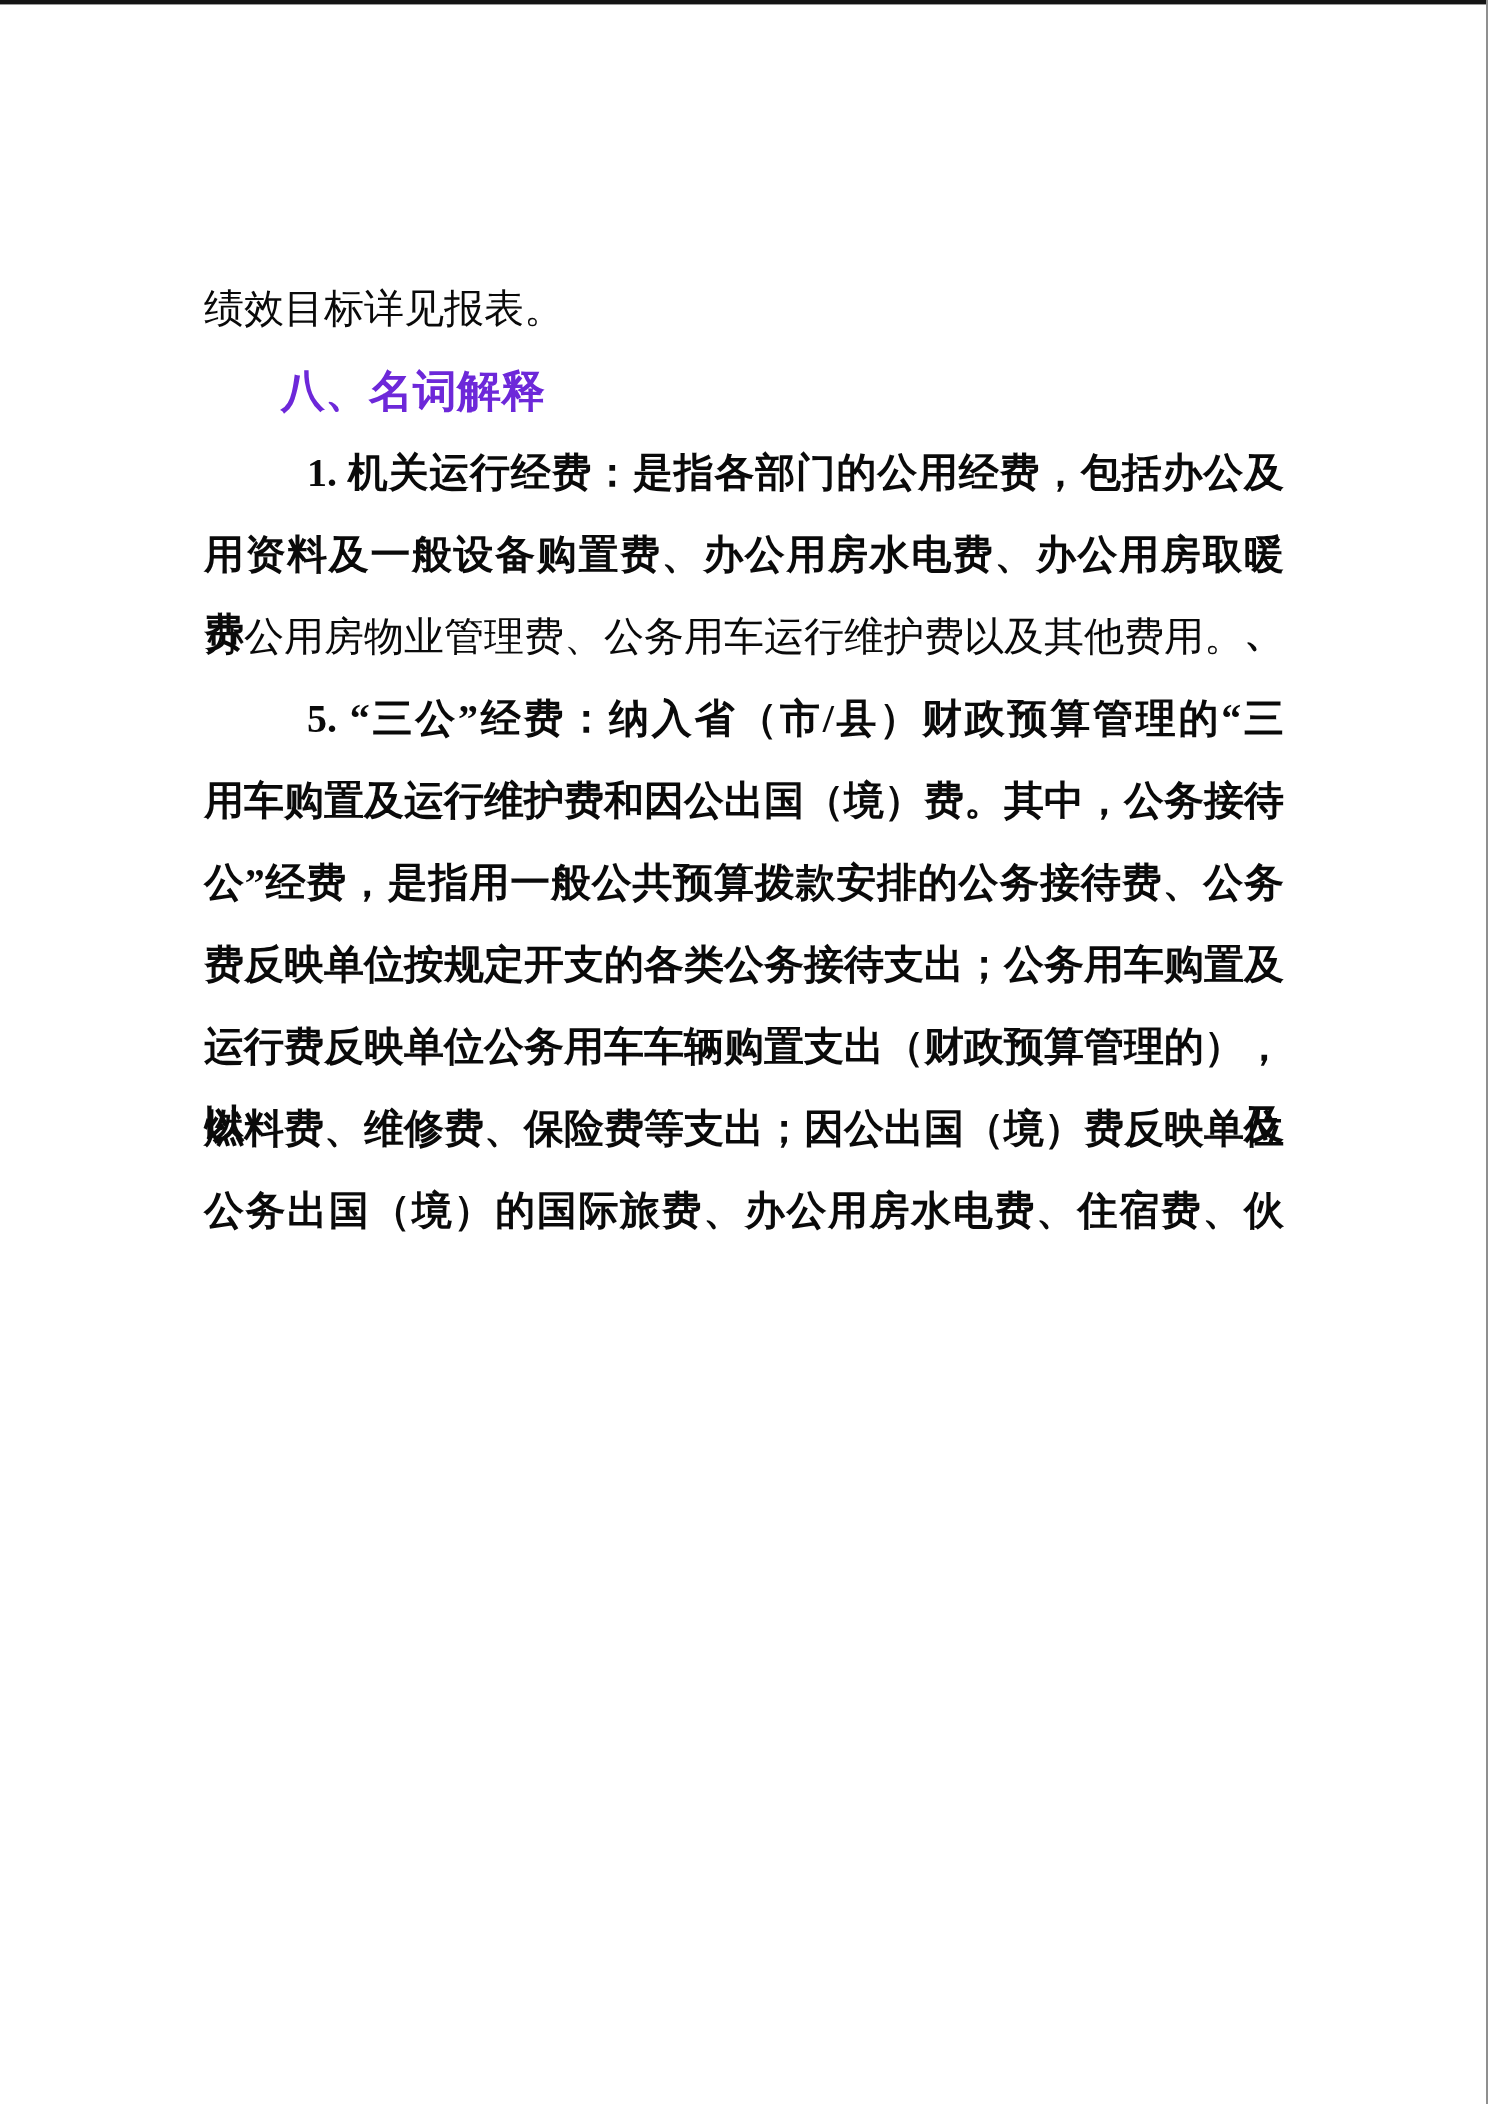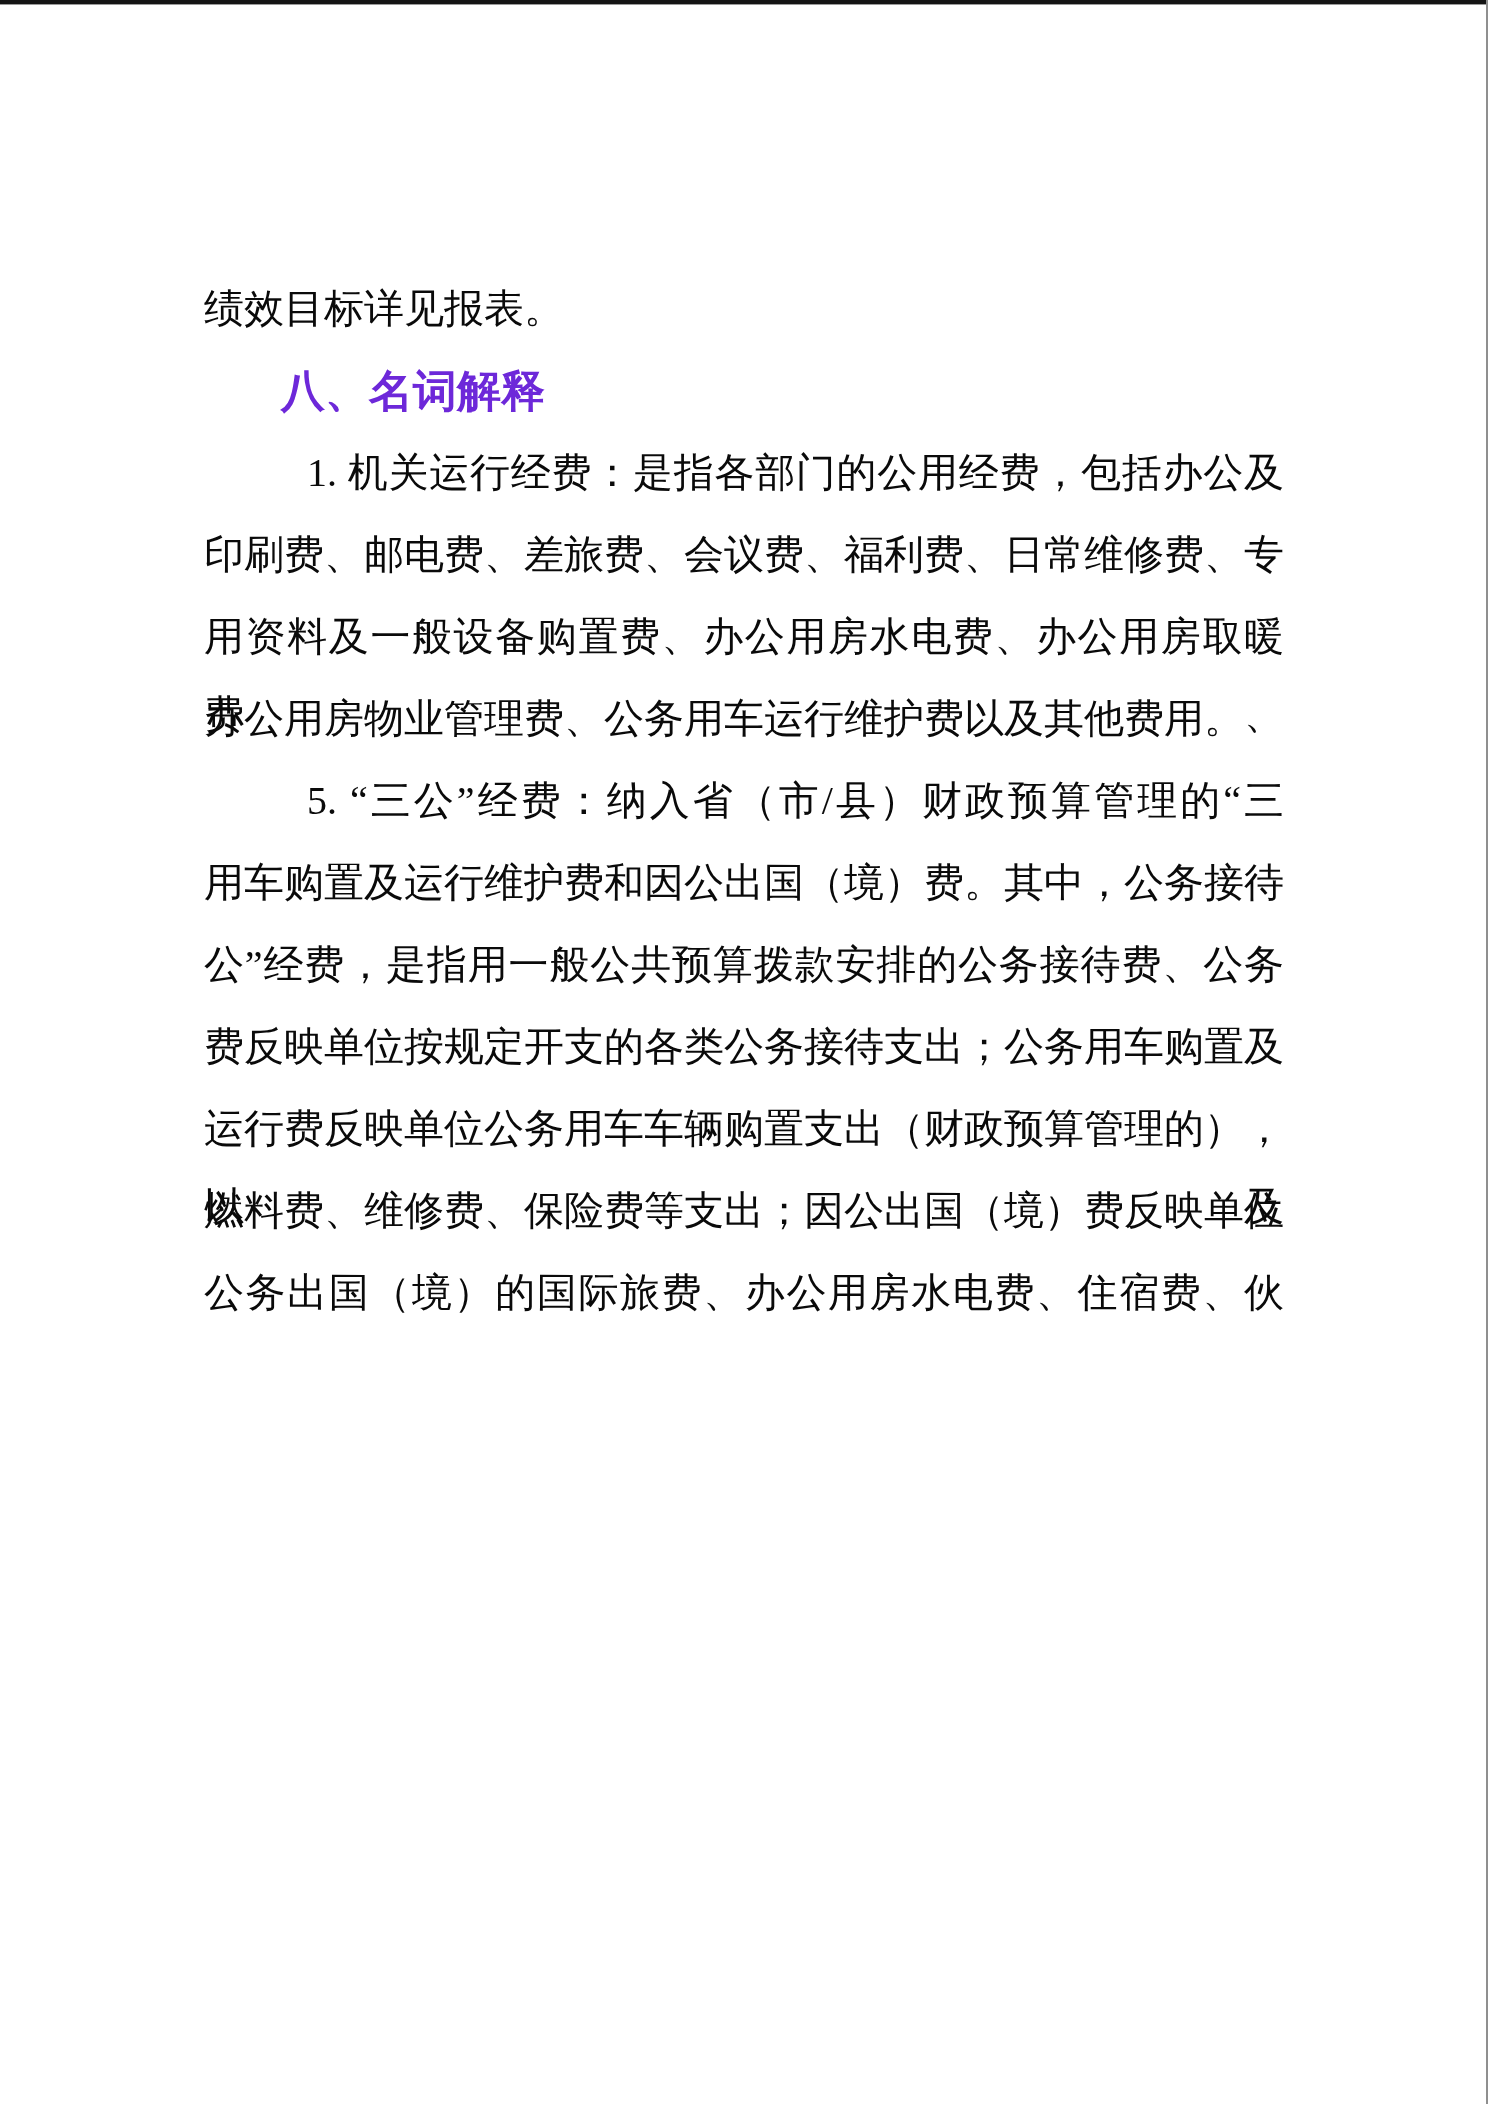--- a/index.html
+++ b/index.html
@@ -45,20 +45,21 @@
     height: 78px;
     line-height: 78px;
     font-size: 40px;
     font-weight: normal;
     overflow: visible;
   }
   
   .just {
     text-align: justify;
     text-align-last: justify;
+    font-weight: bold;
   }
   
   .first {
     text-indent: 103px;
   }
   
   .tail {
     text-align: left;
   }
   .heading {
@@ -75,21 +76,20 @@
 <div class="page">
   <div class="top-border"></div>
   <div class="right-border"></div>
 
   <main class="content">
     <p class="line tail">绩效目标详见报表。</p>
 
     <h2 class="line heading">八、名词解释</h2>
 
     <p class="line just first">1. 机关运行经费：是指各部门的公用经费，包括办公及</p>
-    <p class="line just">印刷费、邮电费、差旅费、会议费、福利费、日常维修费、专</p>
     <p class="line just">用资料及一般设备购置费、办公用房水电费、办公用房取暖费、</p>
     <p class="line tail">办公用房物业管理费、公务用车运行维护费以及其他费用。</p>
 
     <p class="line just first">5. “三公”经费：纳入省（市/县）财政预算管理的“三</p>
     <p class="line just">用车购置及运行维护费和因公出国（境）费。其中，公务接待</p>
     <p class="line just">公”经费，是指用一般公共预算拨款安排的公务接待费、公务</p>
     <p class="line just">费反映单位按规定开支的各类公务接待支出；公务用车购置及</p>
     <p class="line just">运行费反映单位公务用车车辆购置支出（财政预算管理的），以及</p>
     <p class="line just">燃料费、维修费、保险费等支出；因公出国（境）费反映单位</p>
     <p class="line just">公务出国（境）的国际旅费、办公用房水电费、住宿费、伙</p>

